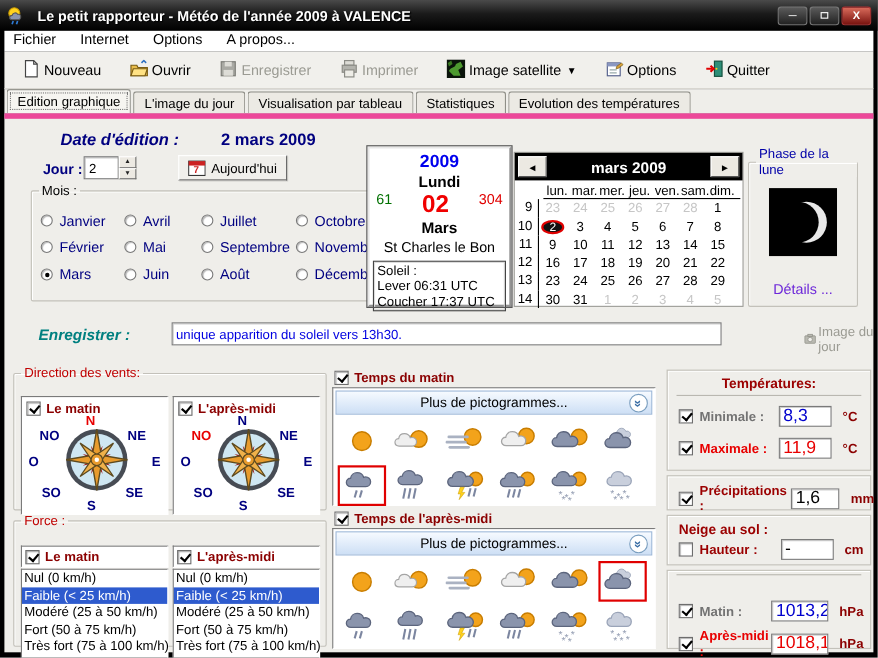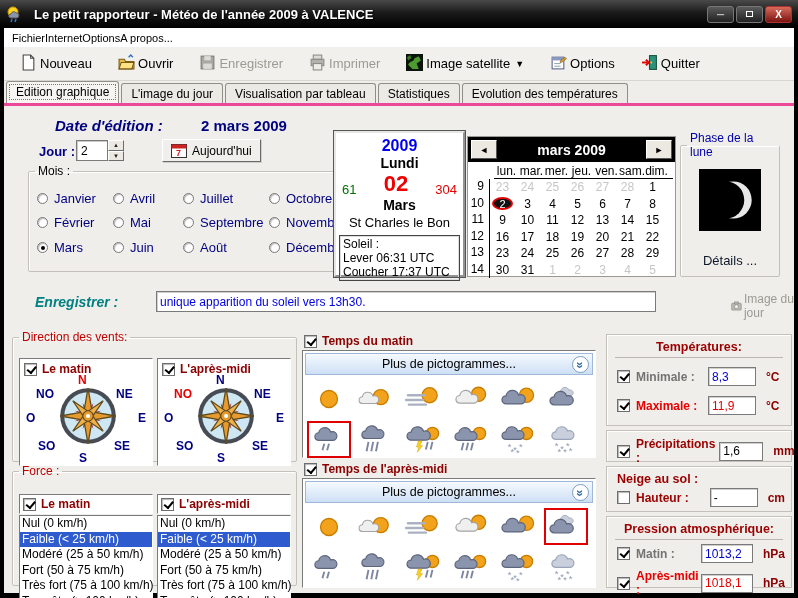--- a/index.html
+++ b/index.html
@@ -13,36 +13,36 @@
   .titlebar .title { color:#fff; font-weight:bold; font-size:13px; text-shadow:1px 1px 1px #000; }
   .winbtns { margin-left:auto; display:flex; gap:2px; }
   .winbtn { width:27px; height:17px; border:1px solid #777; border-radius:3px;
     background:linear-gradient(#5a5a5a,#222); color:#fff; font-size:10px; font-weight:bold;
     display:flex; align-items:center; justify-content:center; cursor:pointer; }
   .winbtn.close { background:linear-gradient(#d86a5a,#7a1410); border-color:#a33; }
   .winbtn .sq { width:7px; height:6px; border:1px solid #fff; display:inline-block; }
 
   
   .menubar { position:absolute; top:28px; left:4px; right:4px; height:19px; background:#fff;
-    display:flex; align-items:center; padding-left:8px; font-size:11px; }
+    display:flex; align-items:flex-start; gap:22px; padding-left:8px; font-size:13px; }
   .menubar span { cursor:default; }
   .toolbar { position:absolute; top:47px; left:4px; right:4px; height:34px; background:#f1f0ec;
     border-bottom:1px solid #d8d6d0; display:flex; align-items:center; gap:26px; padding-left:16px; font-size:13px; }
   .tbtn { display:flex; align-items:center; gap:3px; cursor:pointer; }
   .tbtn svg { width:17px; height:17px; }
   .tbtn.disabled { color:#9b9b93; cursor:default; }
   .tbtn .drop { font-size:9px; margin-left:2px; }
   .tabbar { position:absolute; top:81px; left:4px; right:4px; height:22px; background:#efeeea;
     display:flex; align-items:flex-end; padding-left:2px; }
   .tab { border:1px solid #8f8f88; border-bottom:none; border-radius:3px 3px 0 0; background:#eceae4;
     padding:3px 9px 3px 9px; margin-right:2px; font-size:12px; cursor:pointer; height:20px; }
   .tab.active { background:#f6f5f1; height:22px; outline:1px dotted #777; outline-offset:-4px; font-weight:normal; }
 
   
-  .content { position:absolute; top:103px; left:4px; right:4px; bottom:5px; background:#efeeea; border-top:3px solid #ec4899; }
+  .content { position:absolute; top:103px; left:4px; right:4px; bottom:5px; background:#efeeea; border-top:5px solid #ec4899; }
   .abs { position:absolute; }
 
   .navy { color:#000080; } .maroon { color:#9b0000; } .blue { color:#737373; } .red { color:#e80000; }
   .teal { color:#008080; }
 
   .date-edition-label { font-style:italic; font-weight:bold; font-size:15px; color:#000080; }
   .date-edition-value { font-weight:bold; font-size:15px; color:#000080; }
 
   
   .spin { display:flex; }
@@ -69,21 +69,21 @@
   .cb { width:13px; height:13px; background:#fff; border:1px solid #6d6d6d; box-shadow:inset 1px 1px 1px #b5b5b5;
     position:relative; display:inline-block; flex:none; }
   .cb.checked::after { content:""; position:absolute; left:2px; top:2px; width:7px; height:3.5px;
     border-left:2px solid #000; border-bottom:2px solid #000; transform:rotate(-50deg); }
   .cbrow { display:flex; align-items:center; gap:5px; cursor:pointer; }
 
   
   .date-panel { background:#fff; border:2px outset #e7e7e7; outline:1px solid #555; text-align:center; padding-top:4px; }
   .dp-year { color:#0000ee; font-weight:bold; font-size:16px; }
   .dp-weekday { font-weight:bold; font-size:14px; }
-  .dp-mid { display:flex; align-items:flex-end; justify-content:space-between; padding:0 6px; }
+  .dp-mid { display:flex; align-items:flex-start; justify-content:space-between; padding:0 6px; }
   .dp-doy { color:#007000; font-size:13px; } .dp-rem { color:#e00000; font-size:13px; }
   .dp-day { color:#f00000; font-weight:bold; font-size:22px; }
   .dp-month { font-weight:bold; font-size:14px; }
   .dp-saint { font-size:13px; margin-top:2px; }
   .dp-sun { border:1px solid #444; box-shadow:0 0 0 1px #ddd inset; margin:5px 3px 0 3px; text-align:left; padding:1px 3px; font-size:12px; line-height:14px; }
 
   
   .calendar { background:#fff; border:1px solid #9a9a94; }
   .cal-head { background:#000; color:#fff; height:25px; display:flex; align-items:center; padding:0 3px; }
   .cal-title { flex:1; text-align:center; font-weight:bold; font-size:14px; }
@@ -94,21 +94,21 @@
   .cal-row { display:flex; align-items:center; height:16.5px; }
   .cal-week { width:22px; text-align:right; padding-right:5px; border-right:1px solid #000; font-size:12px; height:100%; }
   .cal-cell { width:25px; text-align:center; font-size:12px; cursor:pointer; }
   .cal-cell.muted { color:#c6c6c6; }
   .cal-sel { display:inline-flex; align-items:center; justify-content:center; width:21px; height:13px;
     background:#111; color:#fff; border:2px solid #e00000; border-radius:50%; font-size:11px; }
 
   
   .moon-box legend { color:#0000a8; }
   .moon-img { display:block; margin:10px auto 0 auto; }
-  .moon-details { text-align:center; color:#0f172a; margin-top:22px; font-size:13px; cursor:pointer; }
+  .moon-details { text-align:center; color:#6d28d9; margin-top:22px; font-size:13px; cursor:pointer; }
 
   
   .comment-label { font-weight:bold; font-style:italic; font-size:14px; }
   .comment-input { width:500px; height:21px; border:1px solid #7a7a7a; box-shadow:inset 1px 1px 0 #cfcfcf;
     color:#0000e0; font-size:12px; padding-left:3px; font-family:"Liberation Sans",sans-serif; }
   .imgjour { display:flex; align-items:center; gap:2px; color:#9b9b93; }
 
   
   .vents legend, .force legend { color:#c00000; }
   .wind-panel { position:absolute; top:14px; width:134px; height:108px; background:#fff; border:1px solid;
@@ -139,21 +139,21 @@
   .picto { width:44px; height:37px; display:flex; align-items:center; justify-content:center; cursor:pointer; border:2px solid transparent; }
   .picto.sel { border:2px solid #e00000; }
 
   
   .rbox { position:absolute; left:602px; width:186px; border:1px solid #c3c1ba; box-shadow:inset 1px 1px 0 #fff; background:#efeeea; }
   .rbox-title { text-align:center; color:#9b0000; font-weight:bold; font-size:12.5px; padding-top:5px; }
   .rbox hr { border:none; border-top:1px solid #b9b7b0; margin:3px 8px 0 8px; }
   .mrow { display:flex; align-items:center; position:absolute; left:10px; right:6px; }
   .mrow .lbl { font-weight:bold; font-size:12px; margin-left:6px; }
   .mrow input { width:48px; height:19px; border:1px solid #7a7a7a; box-shadow:inset 1px 1px 0 #cfcfcf;
-    font-size:12px; padding-left:3px; font-family:"Liberation Sans",sans-serif; }
+    font-size:16px; padding-left:3px; font-family:"Liberation Sans",sans-serif; }
   .mrow .unit { color:#8b0000; font-weight:bold; font-size:12px; margin-left:10px; }
   .neige-label { color:#9b0000; font-weight:bold; font-size:12.5px; position:absolute; left:10px; top:5px; }
 </style>
 </head>
 <body>
 
 <div class="window">
 
   <div class="titlebar">
     <svg class="appicon" viewBox="0 0 20 18">
@@ -857,21 +857,20 @@
       <span class="neige-label">Neige au sol :</span>
       <div class="mrow" style="top:21px;">
         <span class="cb"></span>
         <span class="lbl maroon" style="width:74px;">Hauteur :</span>
         <input style="width: 48px;" value="-">
         <span class="unit">cm</span>
       </div>
     </div>
 
     <div class="rbox" style="top:410px; height:72px;">
-      <div class="rbox-title">Pression atmosphérique:</div>
       <hr>
       <div class="mrow" style="top:27px;">
         <span class="cb checked"></span>
         <span class="lbl blue" style="width:70px;">Matin :</span>
         <input style="width: 52px; color: rgb(0, 0, 205);" value="1013,2">
         <span class="unit">hPa</span>
       </div>
       <div class="mrow" style="top:52px;">
         <span class="cb checked"></span>
         <span class="lbl red" style="width:70px;">Après-midi :</span>

